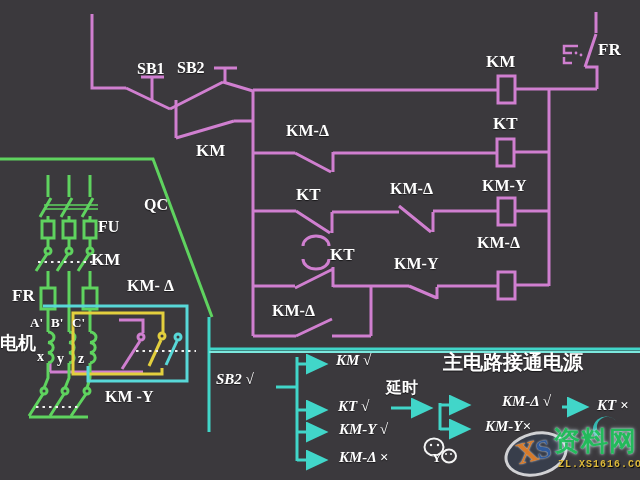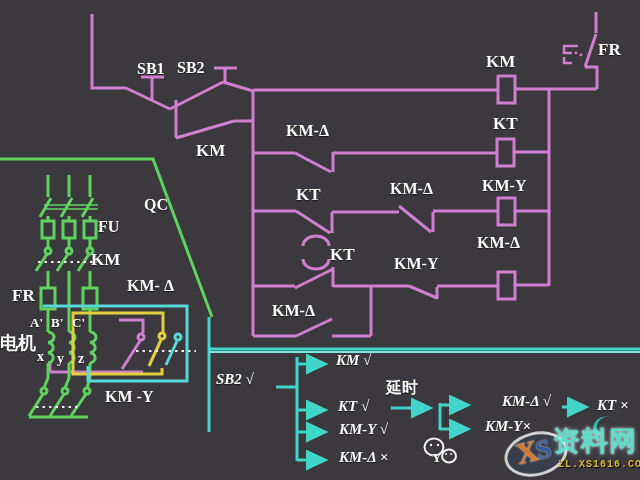--- a/index.html
+++ b/index.html
@@ -9,21 +9,21 @@
   .lbl{position:absolute;color:#fff;font-weight:bold;font-size:16px;line-height:1.05;
        white-space:nowrap;text-shadow:0 1px 1px rgba(0,0,0,.6);}
   .cn{font-family:"Liberation Sans",sans-serif;}
   .title{font-size:21px;letter-spacing:2px;}
   .big{font-size:17px;}
   .sm{font-size:13px;}
   .flow{font-size:15px;font-style:italic;}
   .wm-text{font-family:"Liberation Sans",sans-serif;font-size:15px;
            text-shadow:0 0 3px #000,1px 1px 2px #000;}
   .brand{font-family:"Liberation Sans",sans-serif;font-size:27px;letter-spacing:1px;
-         color:#5eead4;font-weight:bold;opacity:.92;
+         color:#22c55e;font-weight:bold;opacity:.92;
          text-shadow:0 0 2px #d8f2f5,0 0 4px rgba(220,245,250,.7);}
   .url{font-family:"Liberation Mono",monospace;font-size:10px;color:#dcb83a;
        font-weight:bold;letter-spacing:1px;text-shadow:1px 1px 1px #000;}
   .xs-logo{position:absolute;left:504px;top:432px;width:58px;height:38px;
            border:3px solid rgba(255,255,255,.85);border-radius:50%;
            transform:rotate(-14deg);opacity:.9;background:rgba(45,90,150,.18);}
   .xs-x{position:absolute;left:10px;top:-2px;font-size:30px;font-weight:bold;
         color:#e8832a;font-family:"Liberation Serif",serif;text-shadow:0 0 2px #fff;}
   .xs-s{position:absolute;left:30px;top:2px;font-size:26px;font-weight:bold;
         color:#2f5fa8;font-family:"Liberation Serif",serif;text-shadow:0 0 2px #fff;}
@@ -181,20 +181,21 @@
   <div class="lbl sm" style="left:30px;top:316px;">A'</div>
   <div class="lbl sm" style="left:51px;top:316px;">B'</div>
   <div class="lbl sm" style="left:72px;top:316px;">C'</div>
   <div class="lbl sm" style="left:37px;top:350px;font-size:14px;">x</div>
   <div class="lbl sm" style="left:57px;top:352px;font-size:14px;">y</div>
   <div class="lbl sm" style="left:78px;top:352px;font-size:14px;">z</div>
   <div class="lbl" style="left:105px;top:389px;">KM -Y</div>
 
   <div class="lbl flow" style="left:216px;top:372px;">SB2 √</div>
   <div class="lbl flow" style="left:336px;top:353px;">KM √</div>
+  <div class="lbl cn" style="left:443px;top:352px;font-size:20px;">主电路接通电源</div>
   <div class="lbl flow" style="left:338px;top:399px;">KT √</div>
   <div class="lbl cn" style="left:386px;top:380px;">延时</div>
   <div class="lbl flow" style="left:339px;top:422px;">KM-Y √</div>
   <div class="lbl flow" style="left:339px;top:450px;">KM-Δ ×</div>
   <div class="lbl flow" style="left:502px;top:394px;">KM-Δ √</div>
   <div class="lbl flow" style="left:597px;top:398px;">KT ×</div>
   <div class="lbl flow" style="left:485px;top:419px;">KM-Y×</div>
 
   <div class="lbl sm" style="left:432px;top:451px;">Y</div>
   <div class="xs-logo">

